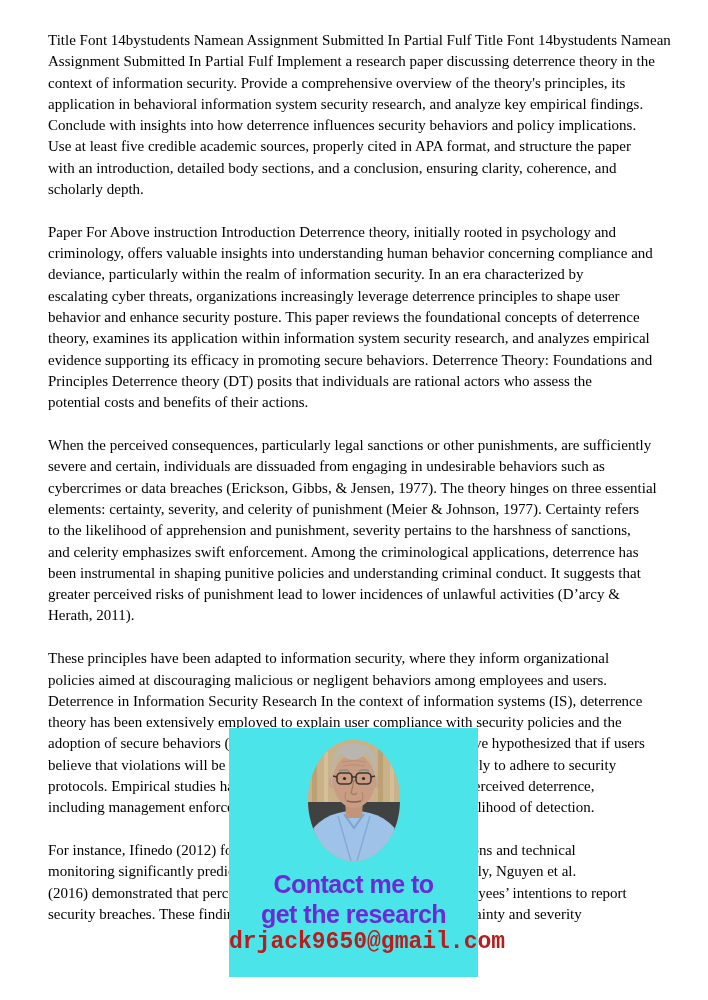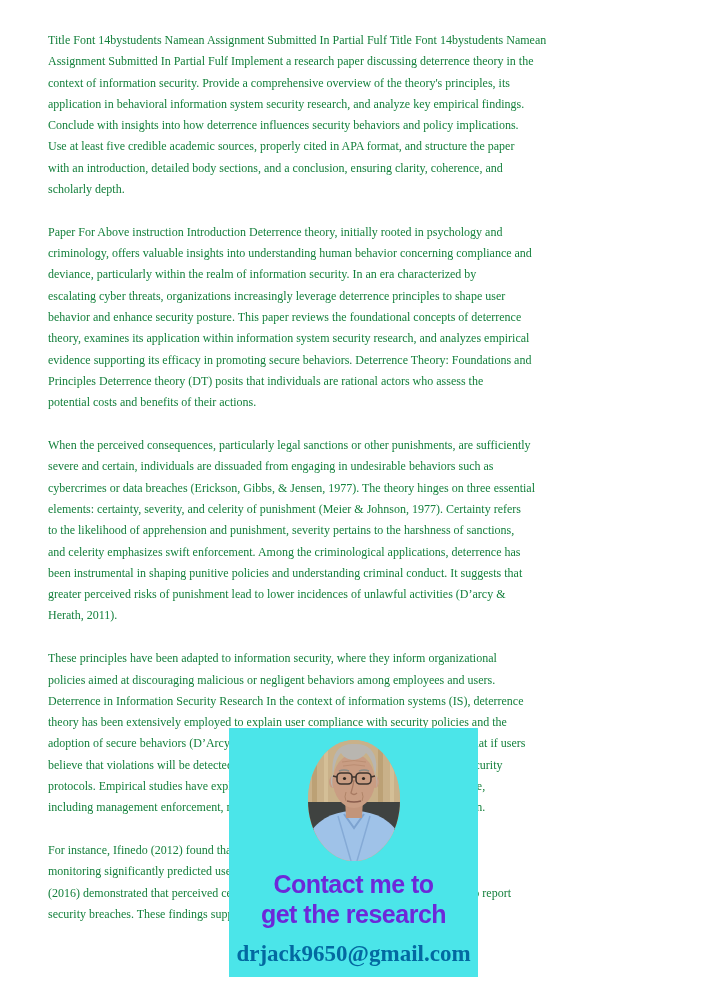--- a/index.html
+++ b/index.html
@@ -9,23 +9,23 @@
     height: 1000px;
     background: #ffffff;
     overflow: hidden;
     font-family: "Liberation Serif", serif;
   }
   .doc-text {
     position: absolute;
     left: 48px;
     top: 30px;
     width: 624px;
-    font-size: 12px;
+    font-size: 15px;
     line-height: 21.3px;
-    color: #15803d;
+    color: #000000;
   }
   .doc-text p {
     margin: 0 0 21.5px 0;
     white-space: pre; 
   }
   .ad-overlay {
     position: absolute;
     left: 229px;
     top: 728px;
     width: 249px;
@@ -46,25 +46,25 @@
   .ad-heading {
     margin-top: 8px;
     font-family: "Liberation Sans", sans-serif;
     font-weight: bold;
     font-size: 25px;
     line-height: 30px;
     letter-spacing: -0.5px;
     color: #6d28d9;
   }
   .ad-email {
-    margin-top: 12px;
-    font-family: Liberation Serif, serif;
+    margin-top: 0;
+    font-family: Liberation Mono, monospace;
     font-weight: bold;
     font-size: 23px;
-    color: #0369a1;
+    color: #b91c1c;
   }
 </style>
 </head>
 <body>
 
 <div class="page">
 
   <div class="doc-text">
     <p>Title Font 14bystudents Namean Assignment Submitted In Partial Fulf Title Font 14bystudents Namean
 Assignment Submitted In Partial Fulf Implement a research paper discussing deterrence theory in the

